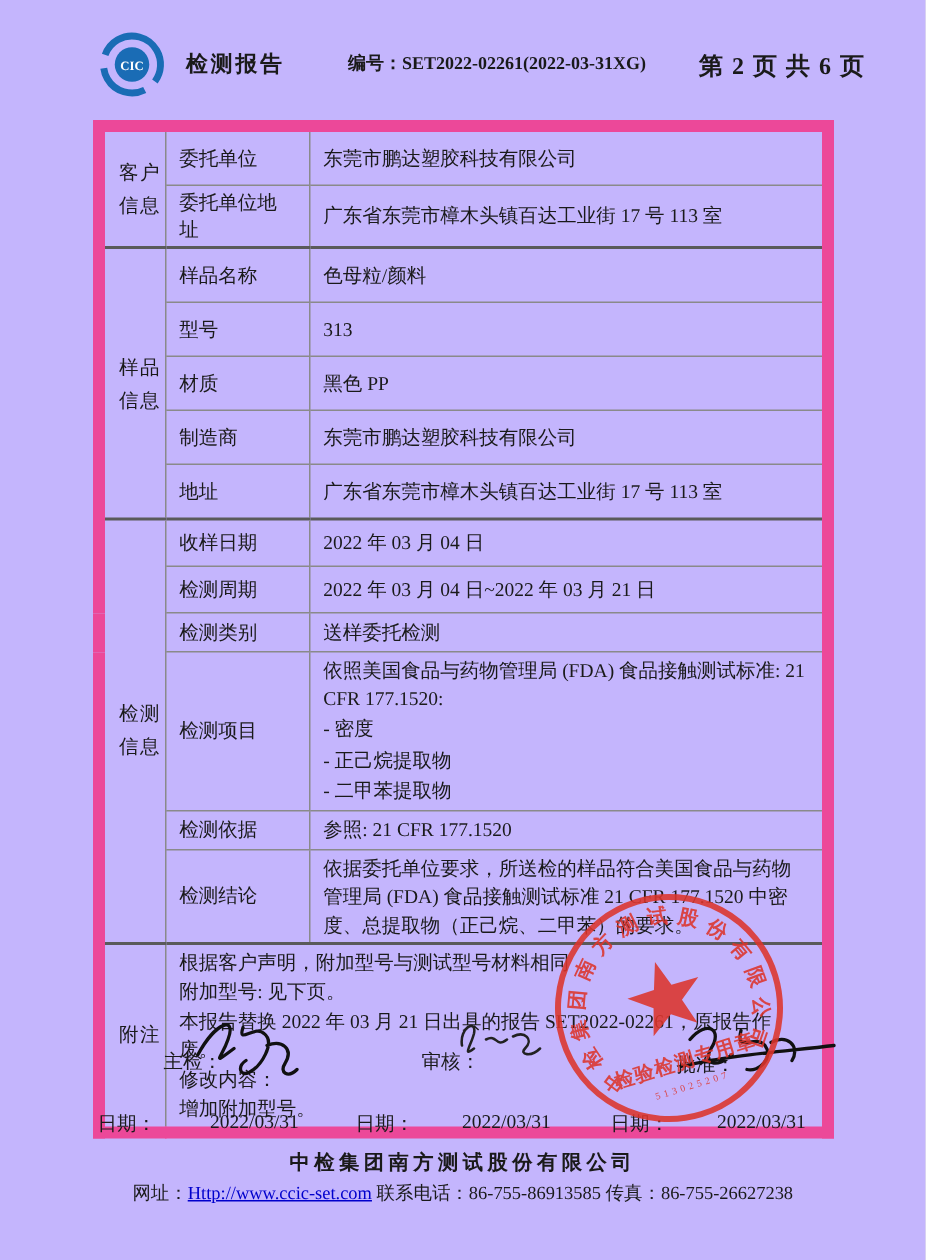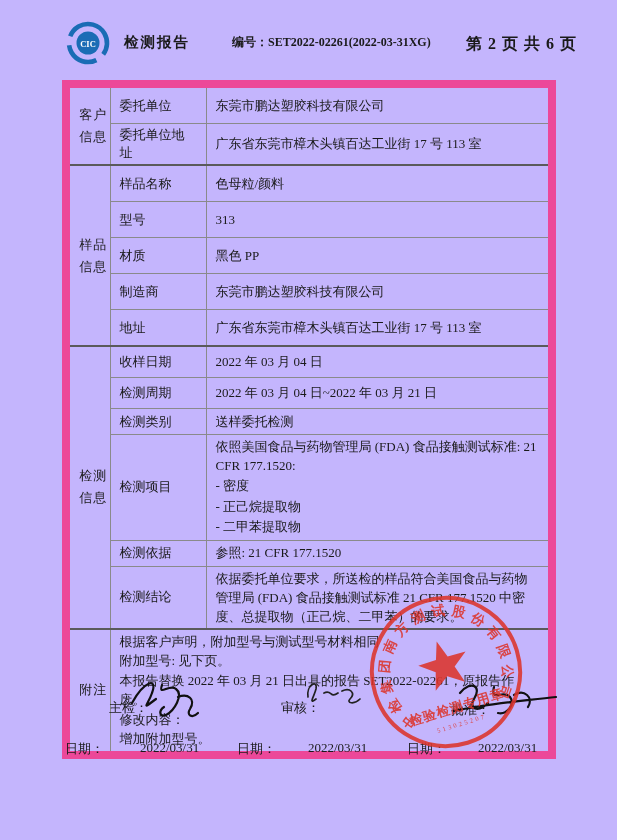--- a/index.html
+++ b/index.html
@@ -194,15 +194,17 @@
 
     <span class="date-label" style="left:65px;top:85px">日期：</span>
     <span class="date-value" style="left:140px;top:85px">2022/03/31</span>
     <span class="date-label" style="left:237px;top:85px">日期：</span>
     <span class="date-value" style="left:308px;top:85px">2022/03/31</span>
     <span class="date-label" style="left:407px;top:85px">日期：</span>
     <span class="date-value" style="left:478px;top:85px">2022/03/31</span>
   </div>
 
   <div class="footer">
+    <div class="f-company">中检集团南方测试股份有限公司</div>
+    <div class="f-line"><span>网址：</span><span class="f-link">Http://www.ccic-set.com</span><span> 联系电话：86-755-86913585  传真：86-755-26627238</span></div>
   </div>
 
 </div>
 
 </body></html>

